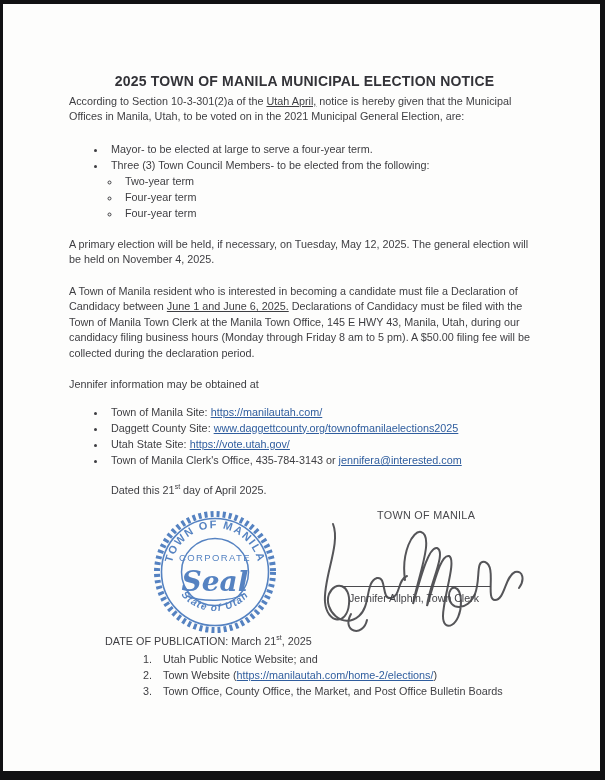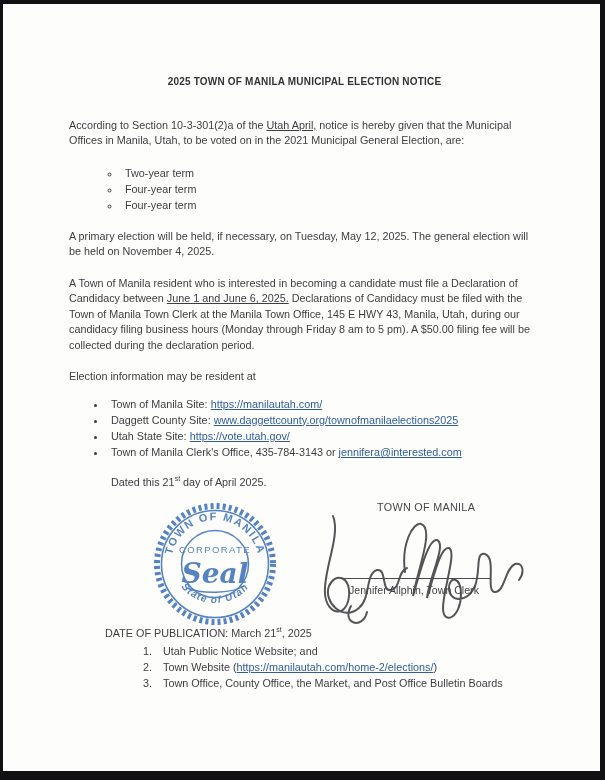--- a/index.html
+++ b/index.html
@@ -18,23 +18,23 @@
     color:#3e3e42;
   }
   .content {
     padding:70px 60px 0 66px;
     font-size:10.8px;
     line-height:15.5px;
   }
   .title {
     text-align:center;
     font-weight:bold;
-    font-size:10px;
+    font-size:14px;
     color:#333338;
-    margin-bottom:28px;
+    margin-bottom:4px;
     letter-spacing:.2px;
   }
   .para { margin-bottom:16px; }
   .u { text-decoration:underline; }
   ul.bullets { list-style:disc; margin:0 0 0 38px; }
   ul.bullets > li { padding-left:4px; line-height:16px; }
   ul.subbullets { list-style:circle; margin:0 0 0 52px; }
   ul.subbullets > li { padding-left:4px; line-height:16px; }
   .mt-lg { margin-top:16px; }
   .mt-md { margin-top:13px; }
@@ -63,31 +63,35 @@
 </head>
 <body>
 
 <div class="page">
   <div class="content">
 
     <div class="title">2025 TOWN OF MANILA MUNICIPAL ELECTION NOTICE</div>
 
     <p class="para"><span>According to Section 10-3-301(2)a of the </span><span class="u">Utah April,</span><span> notice is hereby given that the Municipal Offices in Manila, Utah, to be voted on in the 2021 Municipal General Election, are:</span></p>
 
+    <ul class="bullets">
+      <li>Mayor- to be elected at large to serve a four-year term.</li>
+      <li>Three (3) Town Council Members- to be elected from the following:</li>
+    </ul>
     <ul class="subbullets">
       <li>Two-year term</li>
       <li>Four-year term</li>
       <li>Four-year term</li>
     </ul>
 
     <p class="para mt-lg">A primary election will be held, if necessary, on Tuesday, May 12, 2025. The general election will be held on November 4, 2025.</p>
 
     <p class="para" style="margin-top:14px"><span>A Town of Manila resident who is interested in becoming a candidate must file a Declaration of Candidacy between </span><span class="u">June 1 and June 6, 2025.</span><span> Declarations of Candidacy must be filed with the Town of Manila Town Clerk at the Manila Town Office, 145 E HWY 43, Manila, Utah, during our candidacy filing business hours (Monday through Friday 8 am to 5 pm). A $50.00 filing fee will be collected during the declaration period.</span></p>
 
-    <p class="mt-md">Election information may be resident at</p>
+    <p class="mt-md">Jennifer information may be obtained at</p>
 
     <ul class="linklist">
       <li><span>Town of Manila Site: </span><a class="doclink">https://manilautah.com/</a></li>
       <li><span>Daggett County Site: </span><a class="doclink">www.daggettcounty.org/townofmanilaelections2025</a></li>
       <li><span>Utah State Site: </span><a class="doclink">https://vote.utah.gov/</a></li>
       <li><span>Town of Manila Clerk's Office, 435-784-3143 or </span><a class="doclink">jennifera@interested.com</a></li>
     </ul>
 
     <p class="dated"><span>Dated this 21</span><sup>st</sup><span> day of April 2025.</span></p>
 

